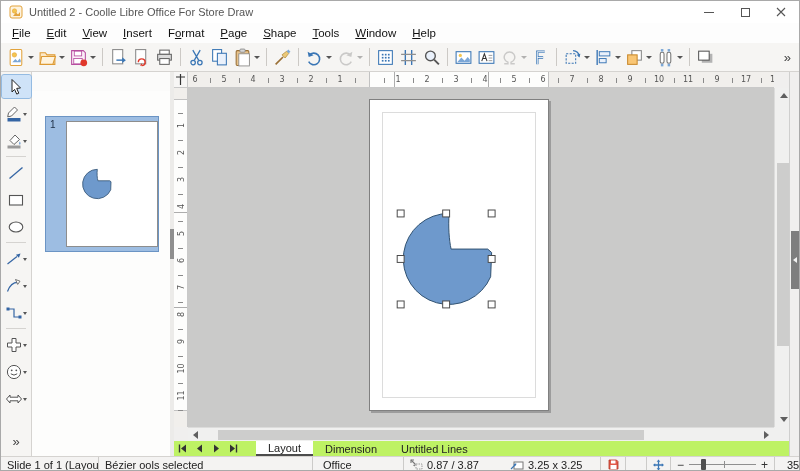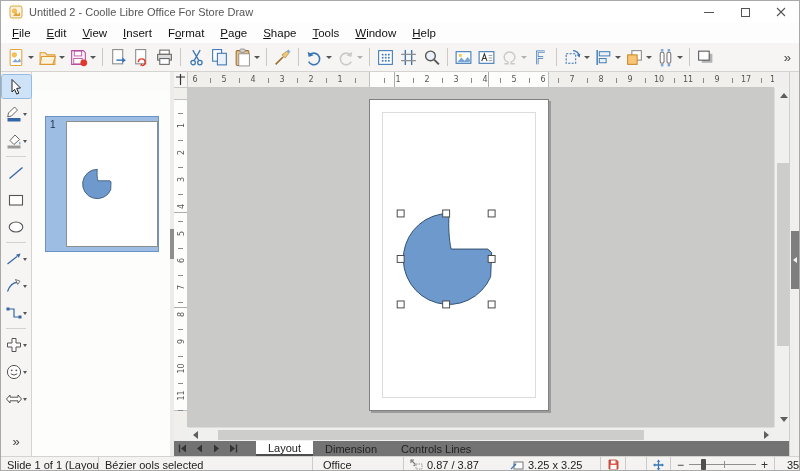--- a/index.html
+++ b/index.html
@@ -105,21 +105,21 @@
   .h-scroll .arr { width: 15px; height: 14px; top: 0; }
   .tri-up { width: 0; height: 0; border: 4px solid transparent; border-bottom: 5px solid #5f5f5f; margin-top: -4px; }
   .tri-down { width: 0; height: 0; border: 4px solid transparent; border-top: 5px solid #5f5f5f; margin-bottom: -4px; }
   .tri-left { width: 0; height: 0; border: 4px solid transparent; border-right: 5px solid #5f5f5f; margin-left: -4px; }
   .tri-right { width: 0; height: 0; border: 4px solid transparent; border-left: 5px solid #5f5f5f; margin-right: -4px; }
   .v-thumb { position: absolute; left: 2px; width: 13px; top: 75px; height: 183px; background: #cdcdcc; }
   .h-thumb { position: absolute; top: 2px; height: 10px; left: 30px; width: 426px; background: #cdcdcc; }
 
   
   .tabs-row { position: absolute; top: 369px; left: 0; width: 617px; height: 15px;
-    background: #737373; display: flex; align-items: stretch; }
+    background: #bef264; display: flex; align-items: stretch; }
   .nav-btn { width: 17px; display: flex; align-items: center; justify-content: center; }
   .tabs { display: flex; margin-left: 14px; }
   .tab { padding: 1px 12px 0; color: #222; display: flex; align-items: center; }
   .tab.active { background: #fff; border-bottom: 2px solid #4c4c4c; }
 
   
   .sidebar-strip { position: absolute; top: 71px; right: 0; width: 10px; height: 384px;
     background: #f0efee; border-left: 1px solid #cfcfce; }
   .sidebar-grip { position: absolute; top: 159px; left: 1px; width: 8px; height: 58px;
     background: #7e7e7e; display: flex; align-items: center; justify-content: center; }
@@ -614,21 +614,21 @@
       </div>
       <div class="nav-btn">
         <svg width="9" height="9" viewBox="0 0 9 9">
             <path d="M7.5 0.5 V8.5" stroke="#333" stroke-width="1.4"></path>
             <path d="M1 0.5 L6 4.5 L1 8.5 Z" fill="#333"></path>
           </svg>
       </div>
       <div class="tabs" id="tabs">
           <div class="tab active">Layout</div>
           <div class="tab">Dimension</div>
-          <div class="tab">Controls Lines</div>
+          <div class="tab">Untitled Lines</div>
         </div>
     </div>
   </div>
 
   <div class="sidebar-strip">
     <div class="sidebar-grip">
         <div class="tri-left-w"></div>
       </div>
   </div>
 

